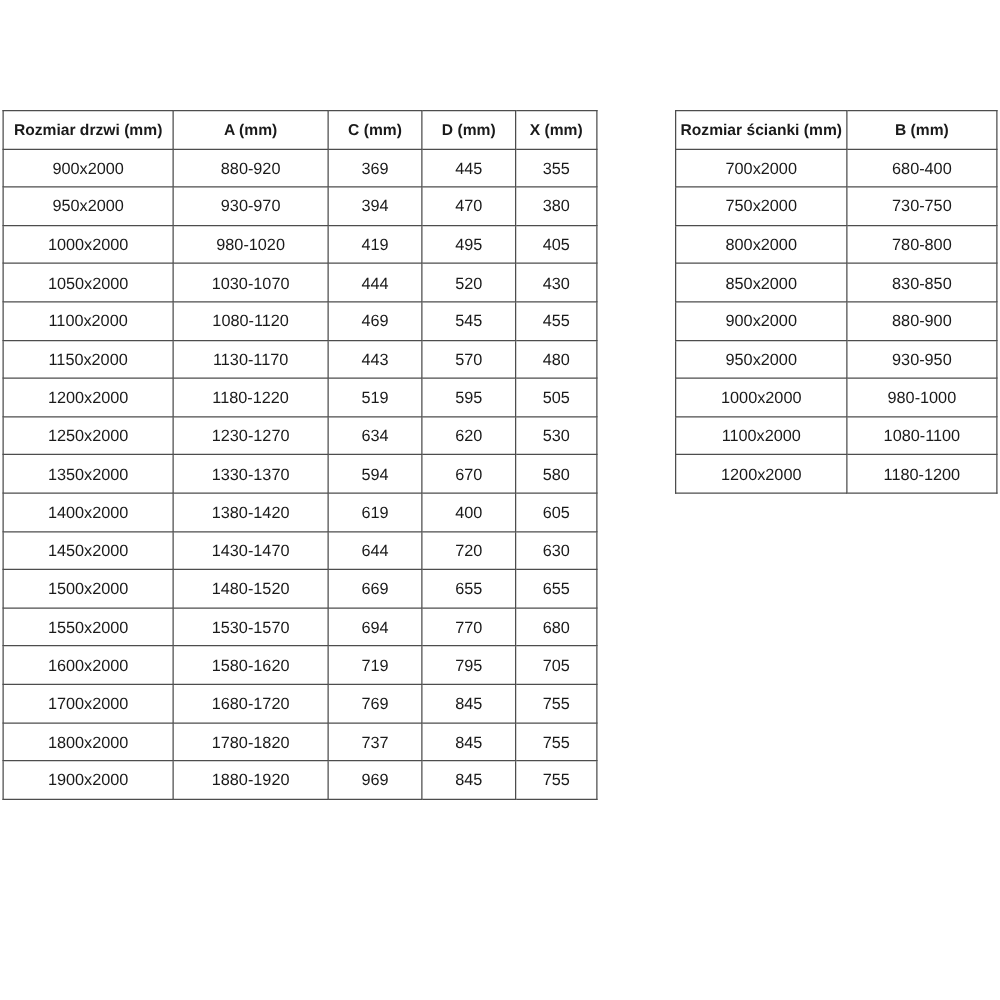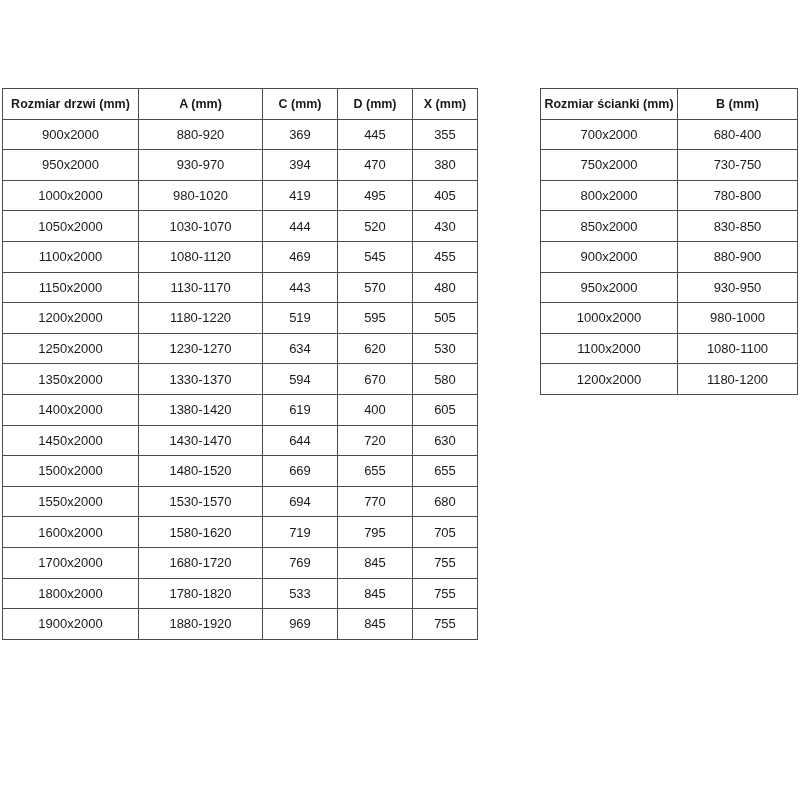--- a/index.html
+++ b/index.html
@@ -168,21 +168,21 @@
         <tr>
           <td>1700x2000</td>
           <td>1680-1720</td>
           <td>769</td>
           <td>845</td>
           <td>755</td>
         </tr>
         <tr>
           <td>1800x2000</td>
           <td>1780-1820</td>
-          <td>533</td>
+          <td>737</td>
           <td>845</td>
           <td>755</td>
         </tr>
         <tr>
           <td>1900x2000</td>
           <td>1880-1920</td>
           <td>969</td>
           <td>845</td>
           <td>755</td>
         </tr>

